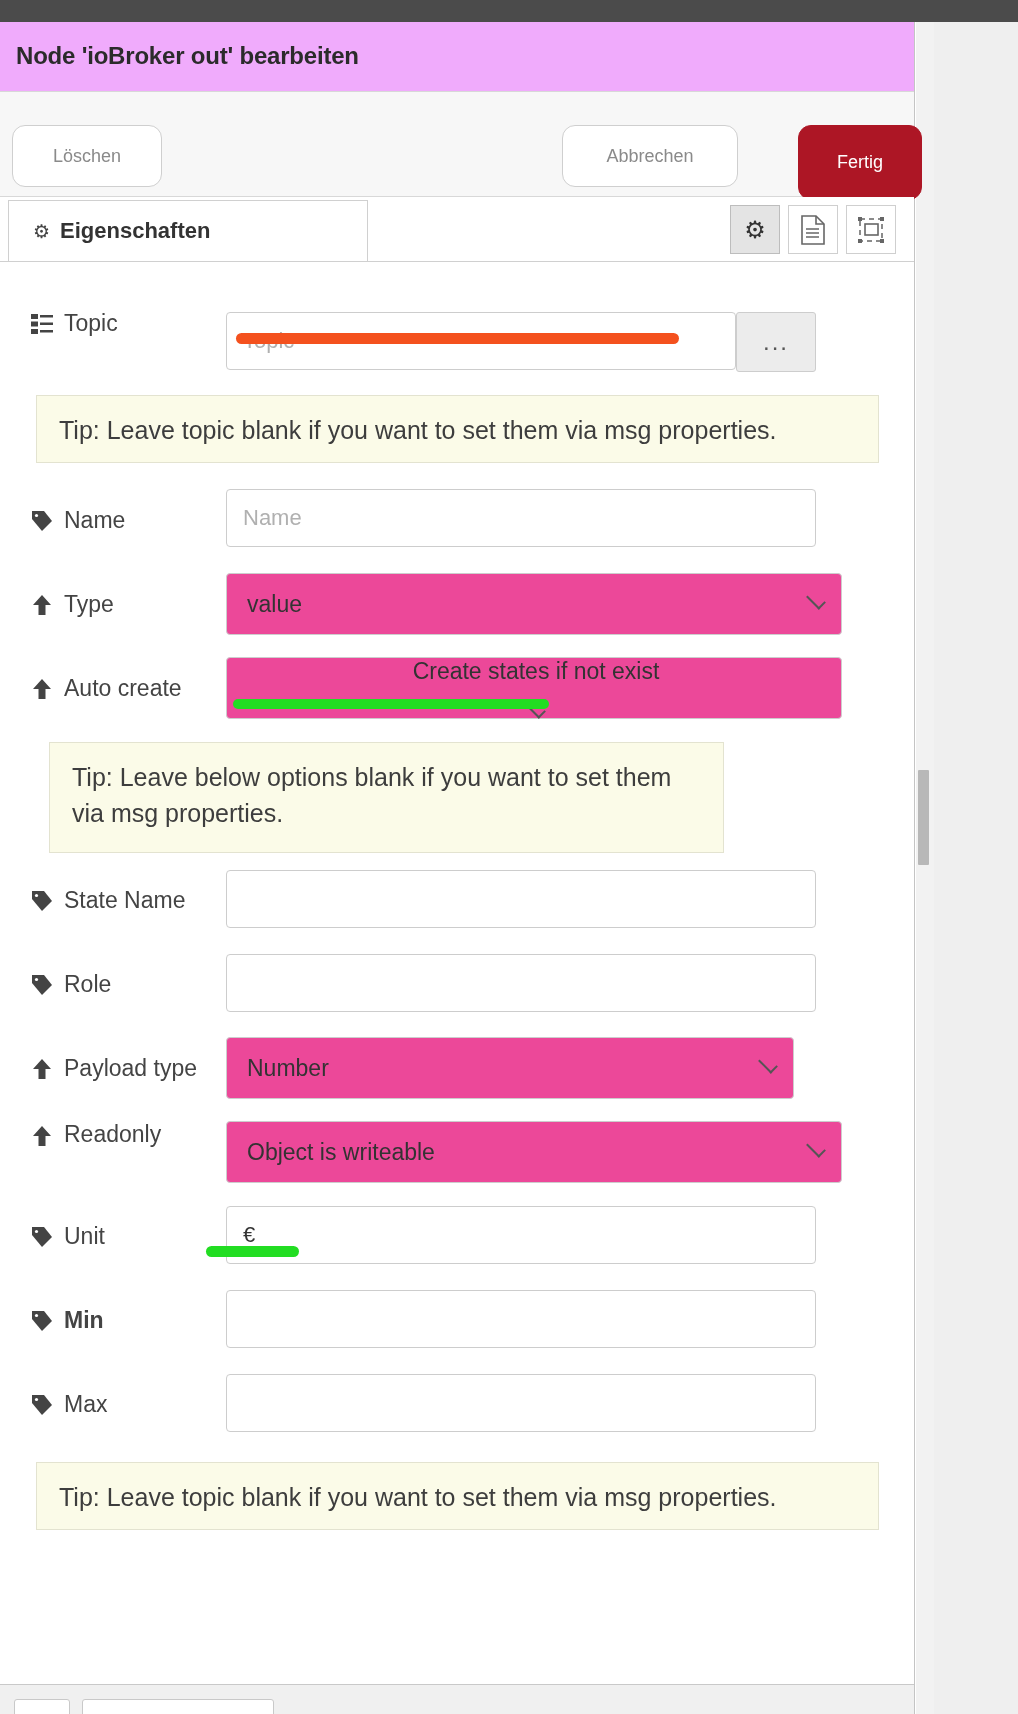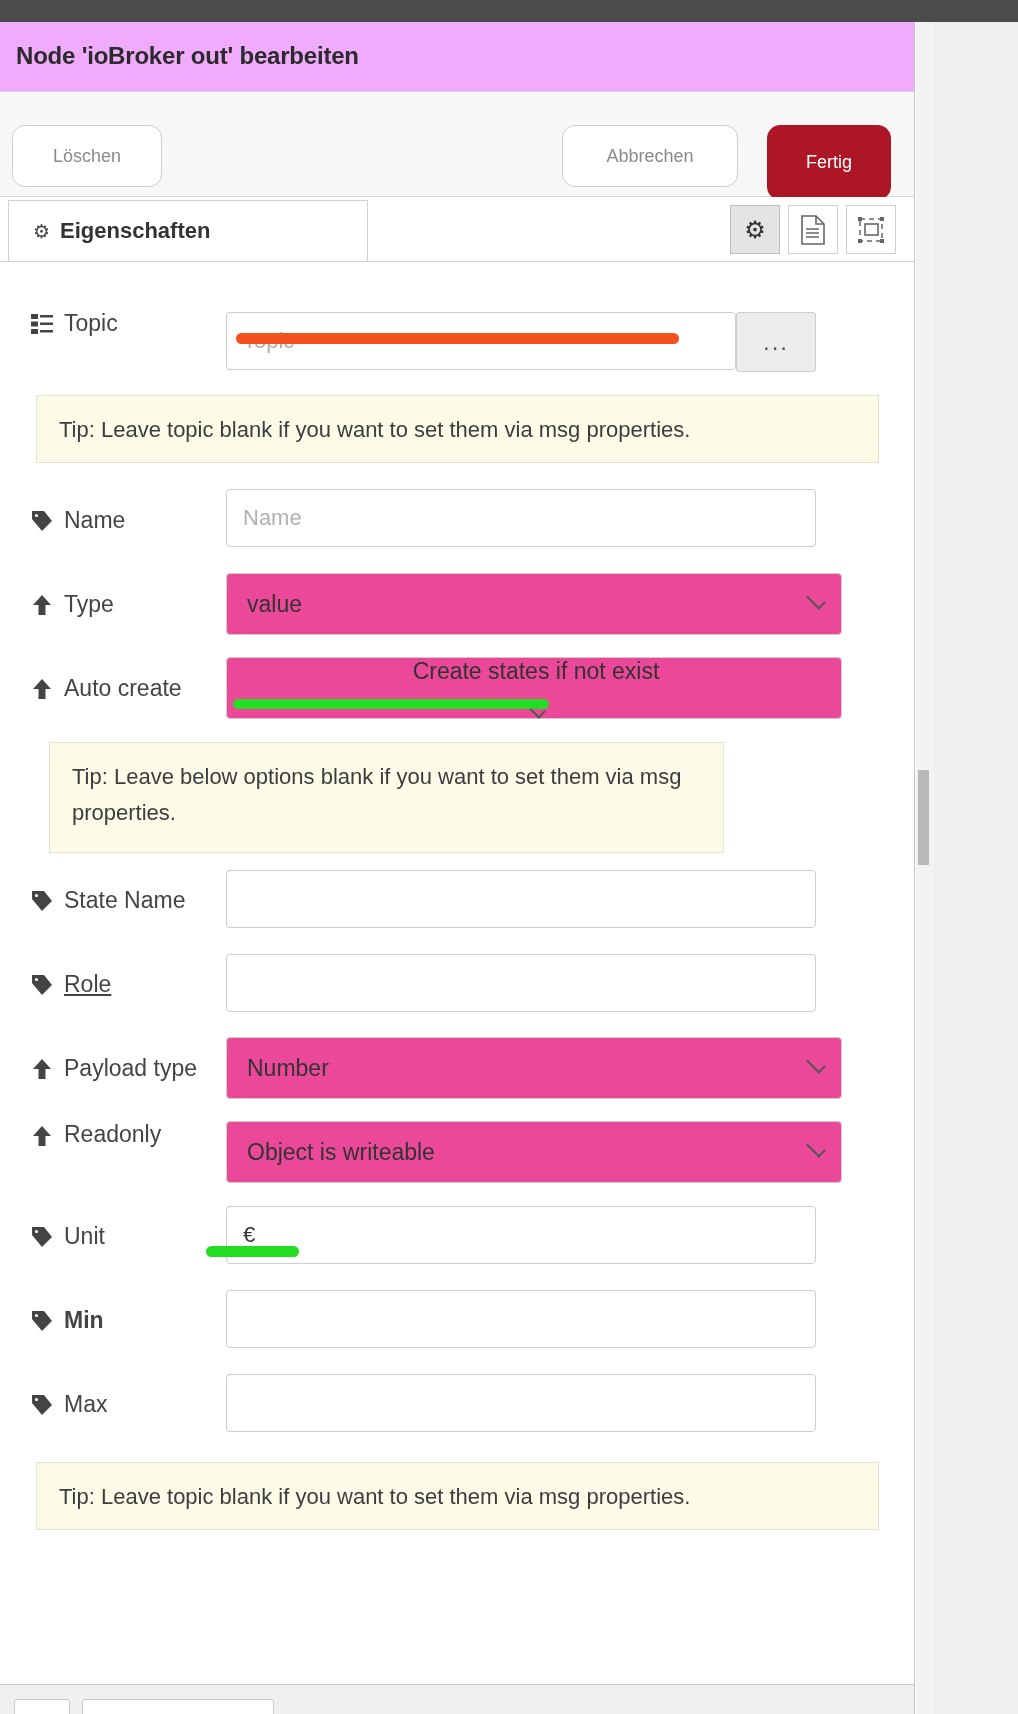--- a/index.html
+++ b/index.html
@@ -79,21 +79,21 @@
   }
   .btn-delete {
     left: 12px; top: 33px; width: 150px; height: 62px;
     background: #ffffff; border: 1px solid #cfcfcf; color: #8a8a8a;
   }
   .btn-cancel {
     left: 562px; top: 33px; width: 176px; height: 62px;
     background: #ffffff; border: 1px solid #cfcfcf; color: #8a8a8a;
   }
   .btn-done {
-    left: 767px; top: 33px; width: 124px; height: 75px;
+    left: 798px; top: 33px; width: 124px; height: 75px;
     background: #ad1625; border: 1px solid #ad1625; color: #ffffff;
   }
 
   
   .tabbar {
     position: absolute; left: 0; top: 175px;
     width: 914px; height: 65px;
     background: #ffffff;
     border-bottom: 1px solid #d0d0d0;
   }
@@ -178,21 +178,21 @@
     font-size: 24px; color: #555;
     cursor: pointer;
     letter-spacing: 2px;
   }
 
   .tip {
     position: absolute;
     background: #fbfbe8;
     border: 1px solid #e3e3d0;
     color: #3d3d3d;
-    font-size: 22px;
+    font-size: 25px;
     line-height: 36px;
     padding: 16px 22px;
   }
 
   
   .mark {
     position: absolute;
     border-radius: 7px;
     pointer-events: none;
   }
@@ -339,40 +339,40 @@
         <span class="ic">
           <svg width="22" height="22" viewBox="0 0 22 22">
             <path d="M1 1 L13 1 L21 11 L11 21 L1 9 Z" fill="#444"></path>
             <circle cx="5.5" cy="5.5" r="1.6" fill="#fff"></circle>
           </svg>
         </span>
         <span>State Name</span>
       </div>
       <div class="field" style="left:226px; top:608px; width:590px;"></div>
 
-      <div class="lbl" style="top:709px;text-decoration:underline;">
+      <div class="lbl" style="top:709px;">
         <span class="ic">
           <svg width="22" height="22" viewBox="0 0 22 22">
             <path d="M1 1 L13 1 L21 11 L11 21 L1 9 Z" fill="#444"></path>
             <circle cx="5.5" cy="5.5" r="1.6" fill="#fff"></circle>
           </svg>
         </span>
         <span>Role</span>
       </div>
       <div class="field" style="left:226px; top:692px; width:590px;"></div>
 
       <div class="lbl" style="top:793px;">
         <span class="ic">
           <svg width="20" height="22" viewBox="0 0 20 22">
             <path d="M10 1 L19 11 L13.5 11 L13.5 21 L6.5 21 L6.5 11 L1 11 Z" fill="#444"></path>
           </svg>
         </span>
         <span>Payload type</span>
       </div>
-      <div class="select" style="left:226px; top:775px; width:616px;">
+      <div class="select" style="left:226px; top:775px; width:568px;">
         <span>Number</span>
         <span class="chev"></span>
       </div>
 
       <div class="lbl" style="top:859px;align-items:flex-end;">
         <span class="ic">
           <svg width="20" height="22" viewBox="0 0 20 22">
             <path d="M10 1 L19 11 L13.5 11 L13.5 21 L6.5 21 L6.5 11 L1 11 Z" fill="#444"></path>
           </svg>
         </span>

